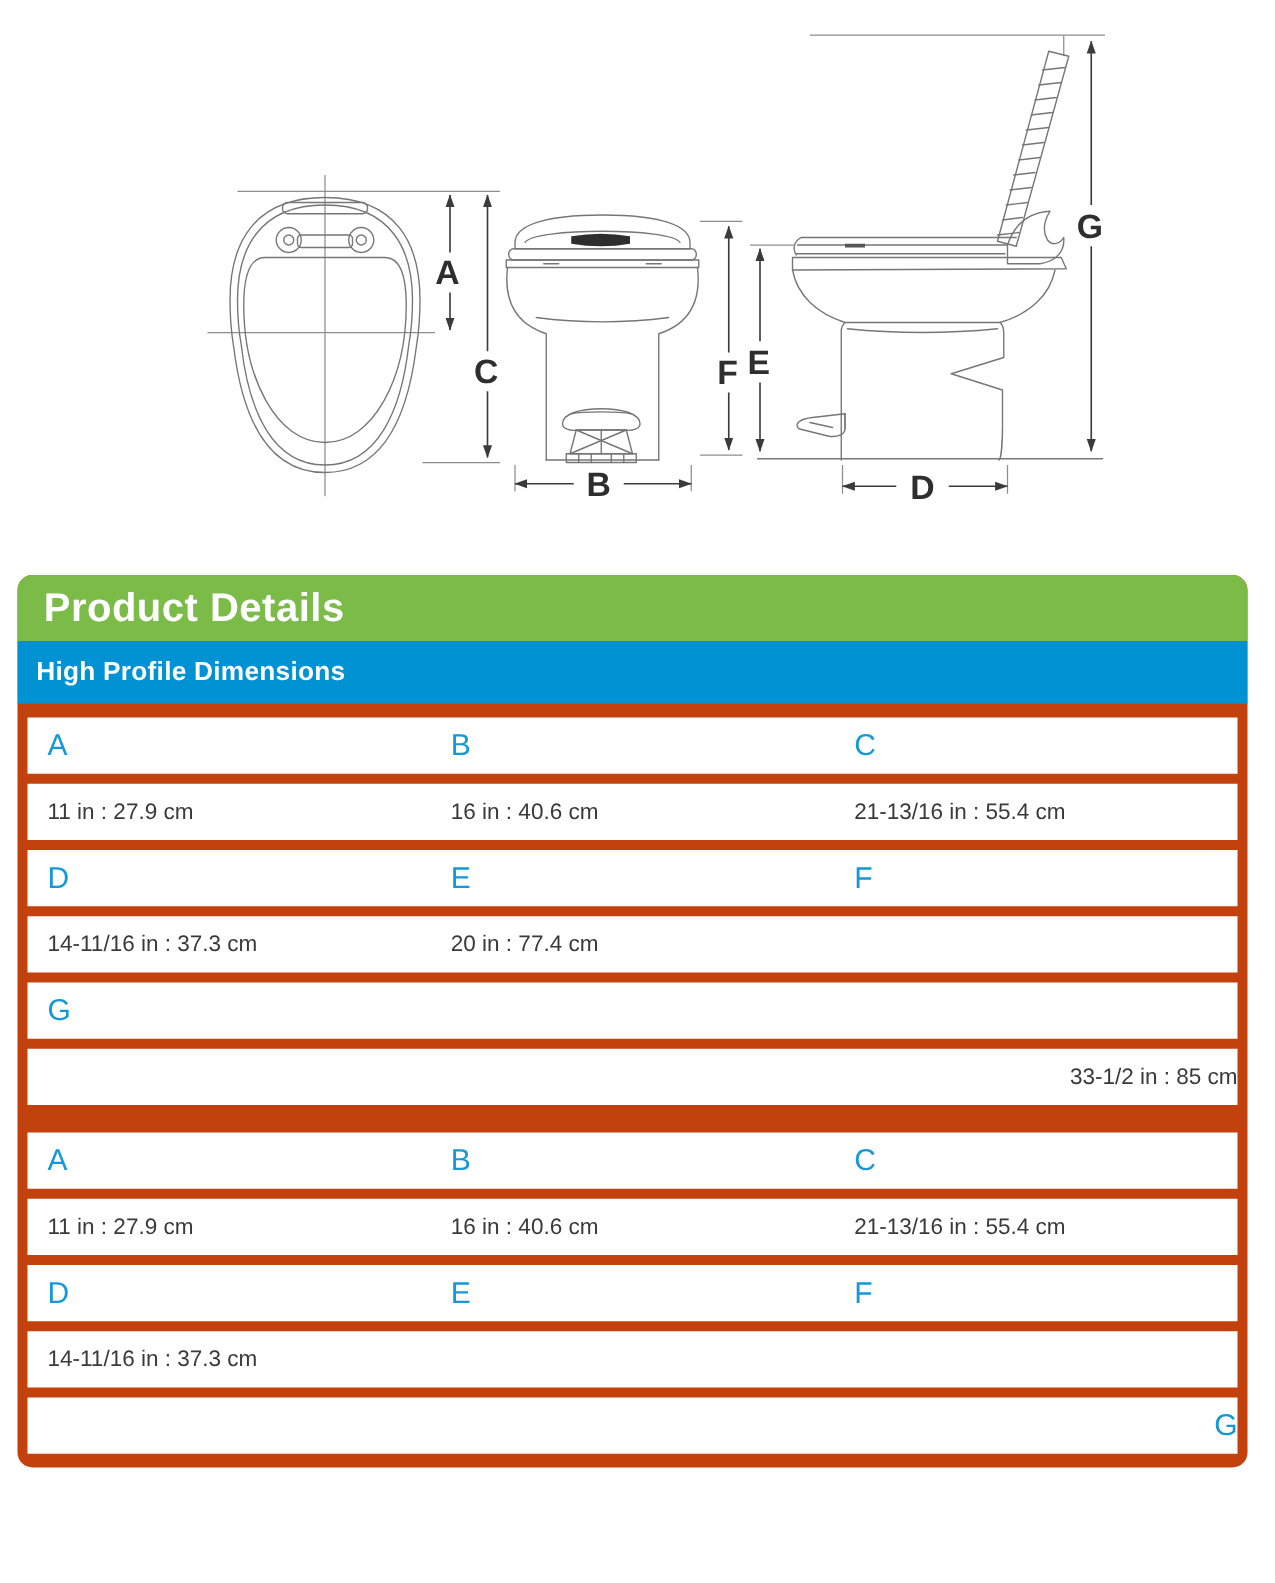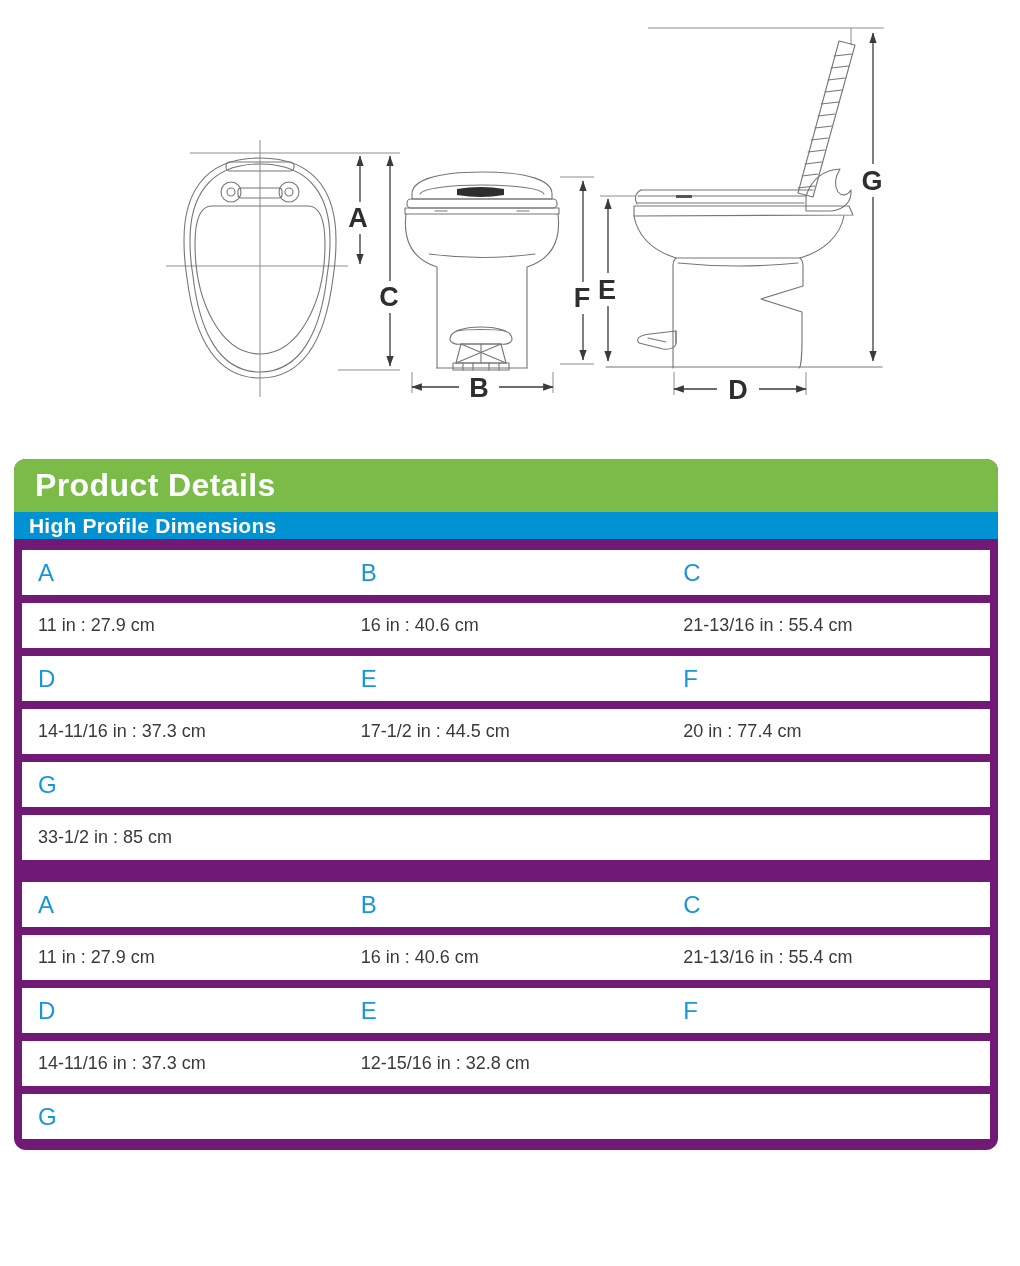--- a/index.html
+++ b/index.html
@@ -6,30 +6,30 @@
   body{width:1020px;font-family:"Liberation Sans",sans-serif;}
 
   
   .diagram-wrap{width:1020px;height:450px;}
   .dwg{stroke:#767676;stroke-width:1.1;fill:none;stroke-linecap:round;stroke-linejoin:round;}
   .ext{stroke:#8d8d8d;stroke-width:1;fill:none;}
   .dim{stroke:#3b3b3b;stroke-width:1.3;fill:none;}
   .dimlabel{font-family:"Liberation Sans",sans-serif;font-size:27px;font-weight:bold;fill:#2e2e2e;}
 
   
-  .card{margin:5px 22px 8px 14px;border-radius:12px;overflow:hidden;background:#701a75;}
+  .card{margin:5px 22px 8px 14px;border-radius:12px;overflow:hidden;background:#c2410c;}
   .card-title{background:#7bbb48;height:53px;display:flex;align-items:center;
               padding-left:21px;color:#ffffff;font-size:32px;font-weight:700;letter-spacing:.4px;}
-  .section-head{background:#0092d3;height:27px;display:flex;align-items:center;
+  .section-head{background:#0092d3;height:50px;display:flex;align-items:center;
                 padding-left:15px;color:#ffffff;font-size:21px;font-weight:700;letter-spacing:.2px;}
   .section-body{padding:11px 8px;}
   .row{background:#ffffff;height:45px;display:grid;grid-template-columns:1fr 1fr 1fr;
        align-items:center;margin-bottom:8px;}
   .row.single{grid-template-columns:1fr;}
-  .row:last-child{margin-bottom:0;}
+  .row:last-child{margin-bottom:0;text-align:right;}
   .cell{padding-left:16px;white-space:nowrap;overflow:hidden;}
   .letter{color:#1697d8;font-size:24px;}
   .value{color:#3a3a3a;font-size:18px;}
 </style>
 </head>
 <body>
 
 
 
 
@@ -189,21 +189,20 @@
       <div class="cell value">16 in : 40.6 cm</div>
       <div class="cell value">21-13/16 in : 55.4 cm</div>
     </div>
     <div class="row">
       <div class="cell letter">D</div>
       <div class="cell letter">E</div>
       <div class="cell letter">F</div>
     </div>
     <div class="row">
       <div class="cell value">14-11/16 in : 37.3 cm</div>
-      <div class="cell value">17-1/2 in : 44.5 cm</div>
       <div class="cell value">20 in : 77.4 cm</div>
     </div>
     <div class="row single">
       <div class="cell letter">G</div>
     </div>
     <div class="row single">
       <div class="cell value">33-1/2 in : 85 cm</div>
     </div>
   </div>
 
@@ -218,21 +217,20 @@
       <div class="cell value">16 in : 40.6 cm</div>
       <div class="cell value">21-13/16 in : 55.4 cm</div>
     </div>
     <div class="row">
       <div class="cell letter">D</div>
       <div class="cell letter">E</div>
       <div class="cell letter">F</div>
     </div>
     <div class="row">
       <div class="cell value">14-11/16 in : 37.3 cm</div>
-      <div class="cell value">12-15/16 in : 32.8 cm</div>
     </div>
     <div class="row single">
       <div class="cell letter">G</div>
     </div>
   </div>
 
 </div>
 
 
 

